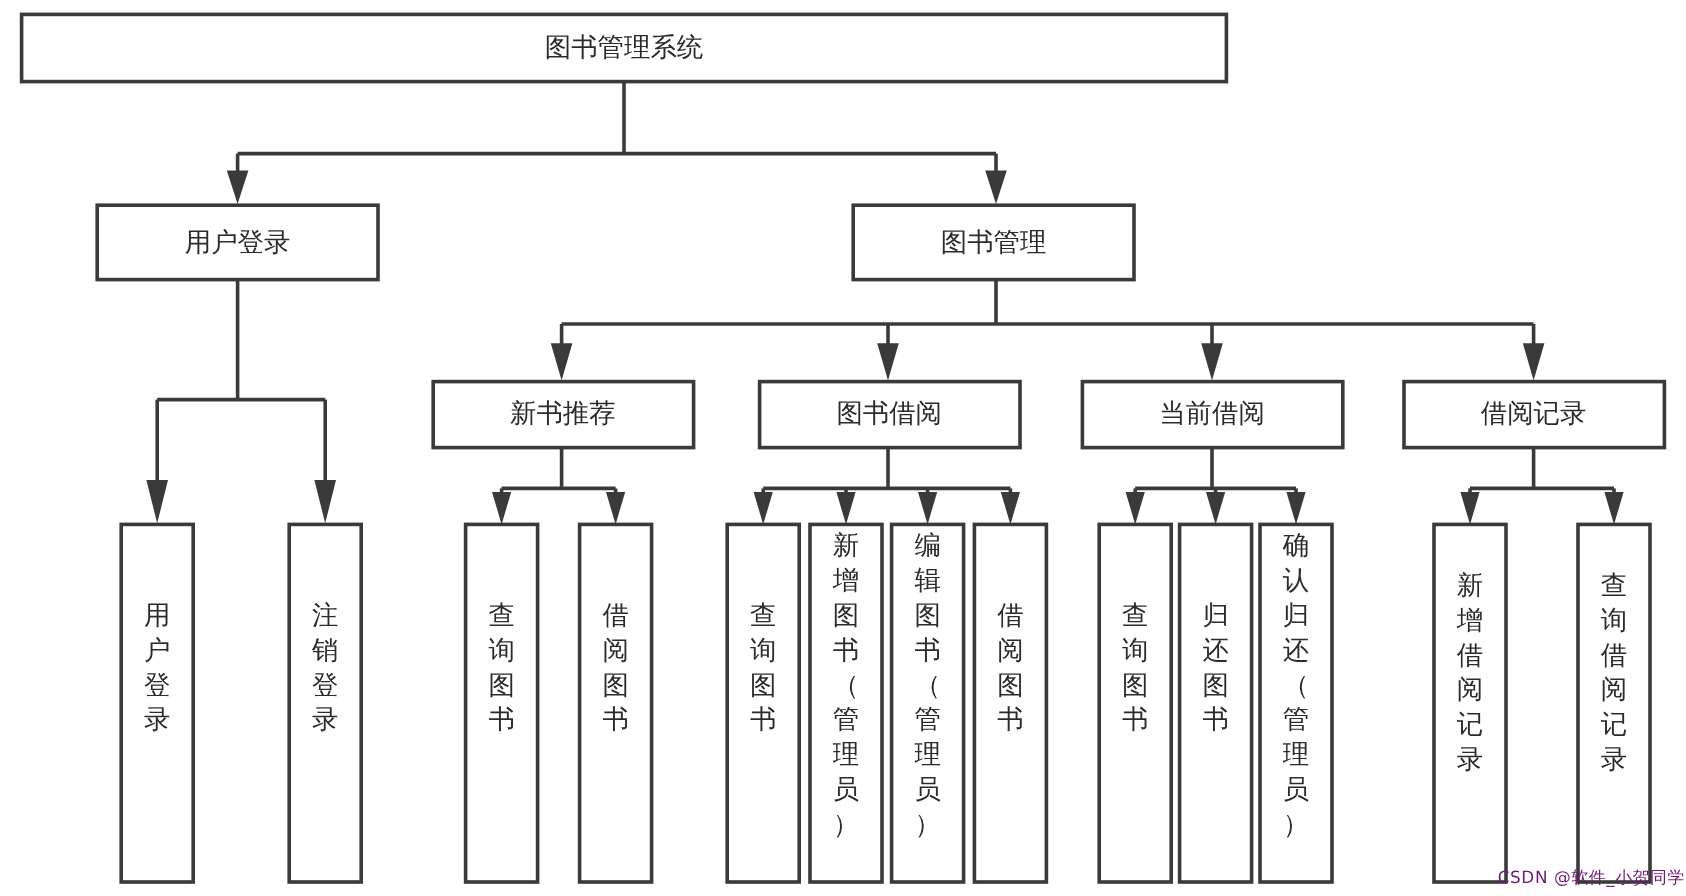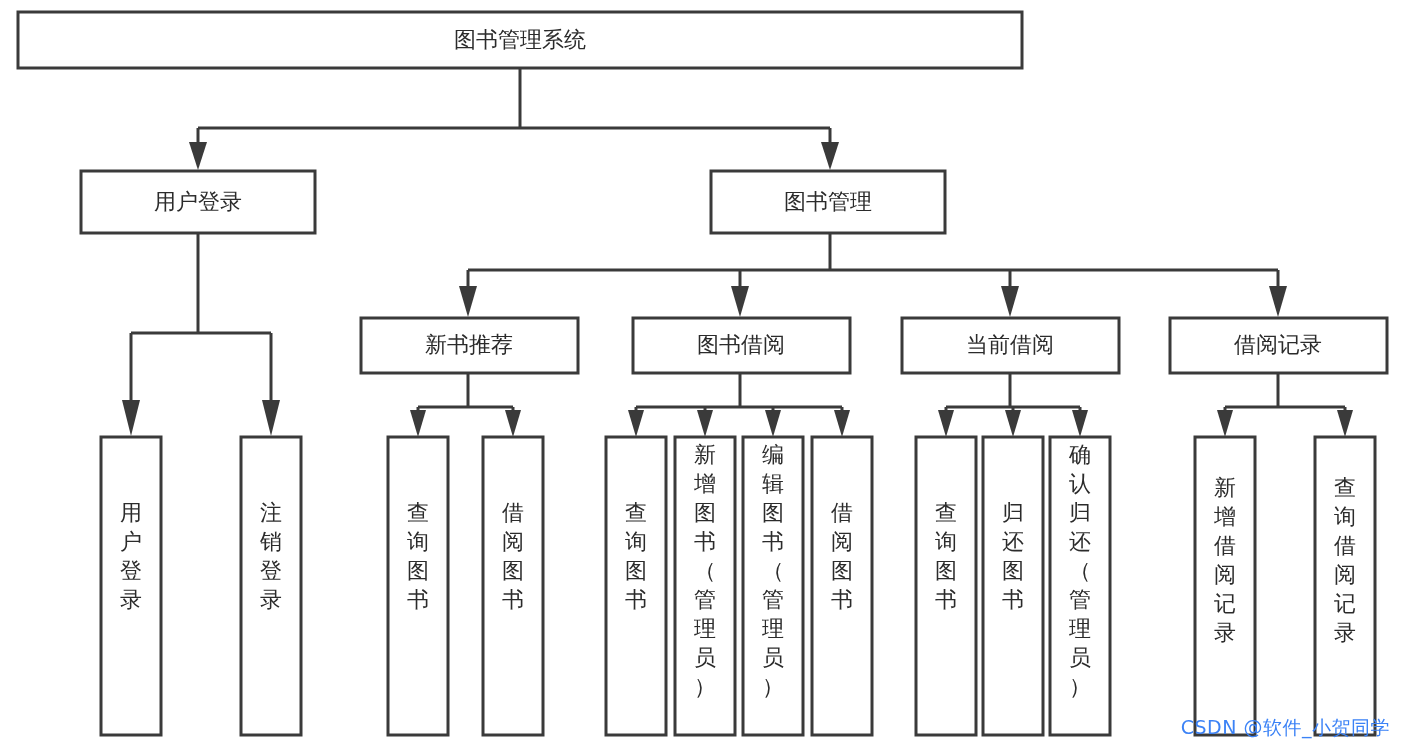--- a/index.html
+++ b/index.html
@@ -41,25 +41,25 @@
     stroke: #3a3a3a;
     stroke-width: 3;
     fill: none;
   }
   .edge-arrow {
     fill: #3a3a3a;
     stroke: none;
   }
   .watermark {
     position: absolute;
-    right: 15px;
+    right: 1px;
     bottom: 6px;
     font-family: "DejaVu Sans", "Liberation Sans", sans-serif;
-    font-size: 19px;
-    color: #3b82f6;
+    font-size: 14px;
+    color: #701a75;
     white-space: nowrap;
     pointer-events: none;
     letter-spacing: 0.5px;
   }
 </style>
 </head>
 <body>
 
 <svg id="diagram" viewBox="0 0 1405 747" xmlns="http://www.w3.org/2000/svg">
 

